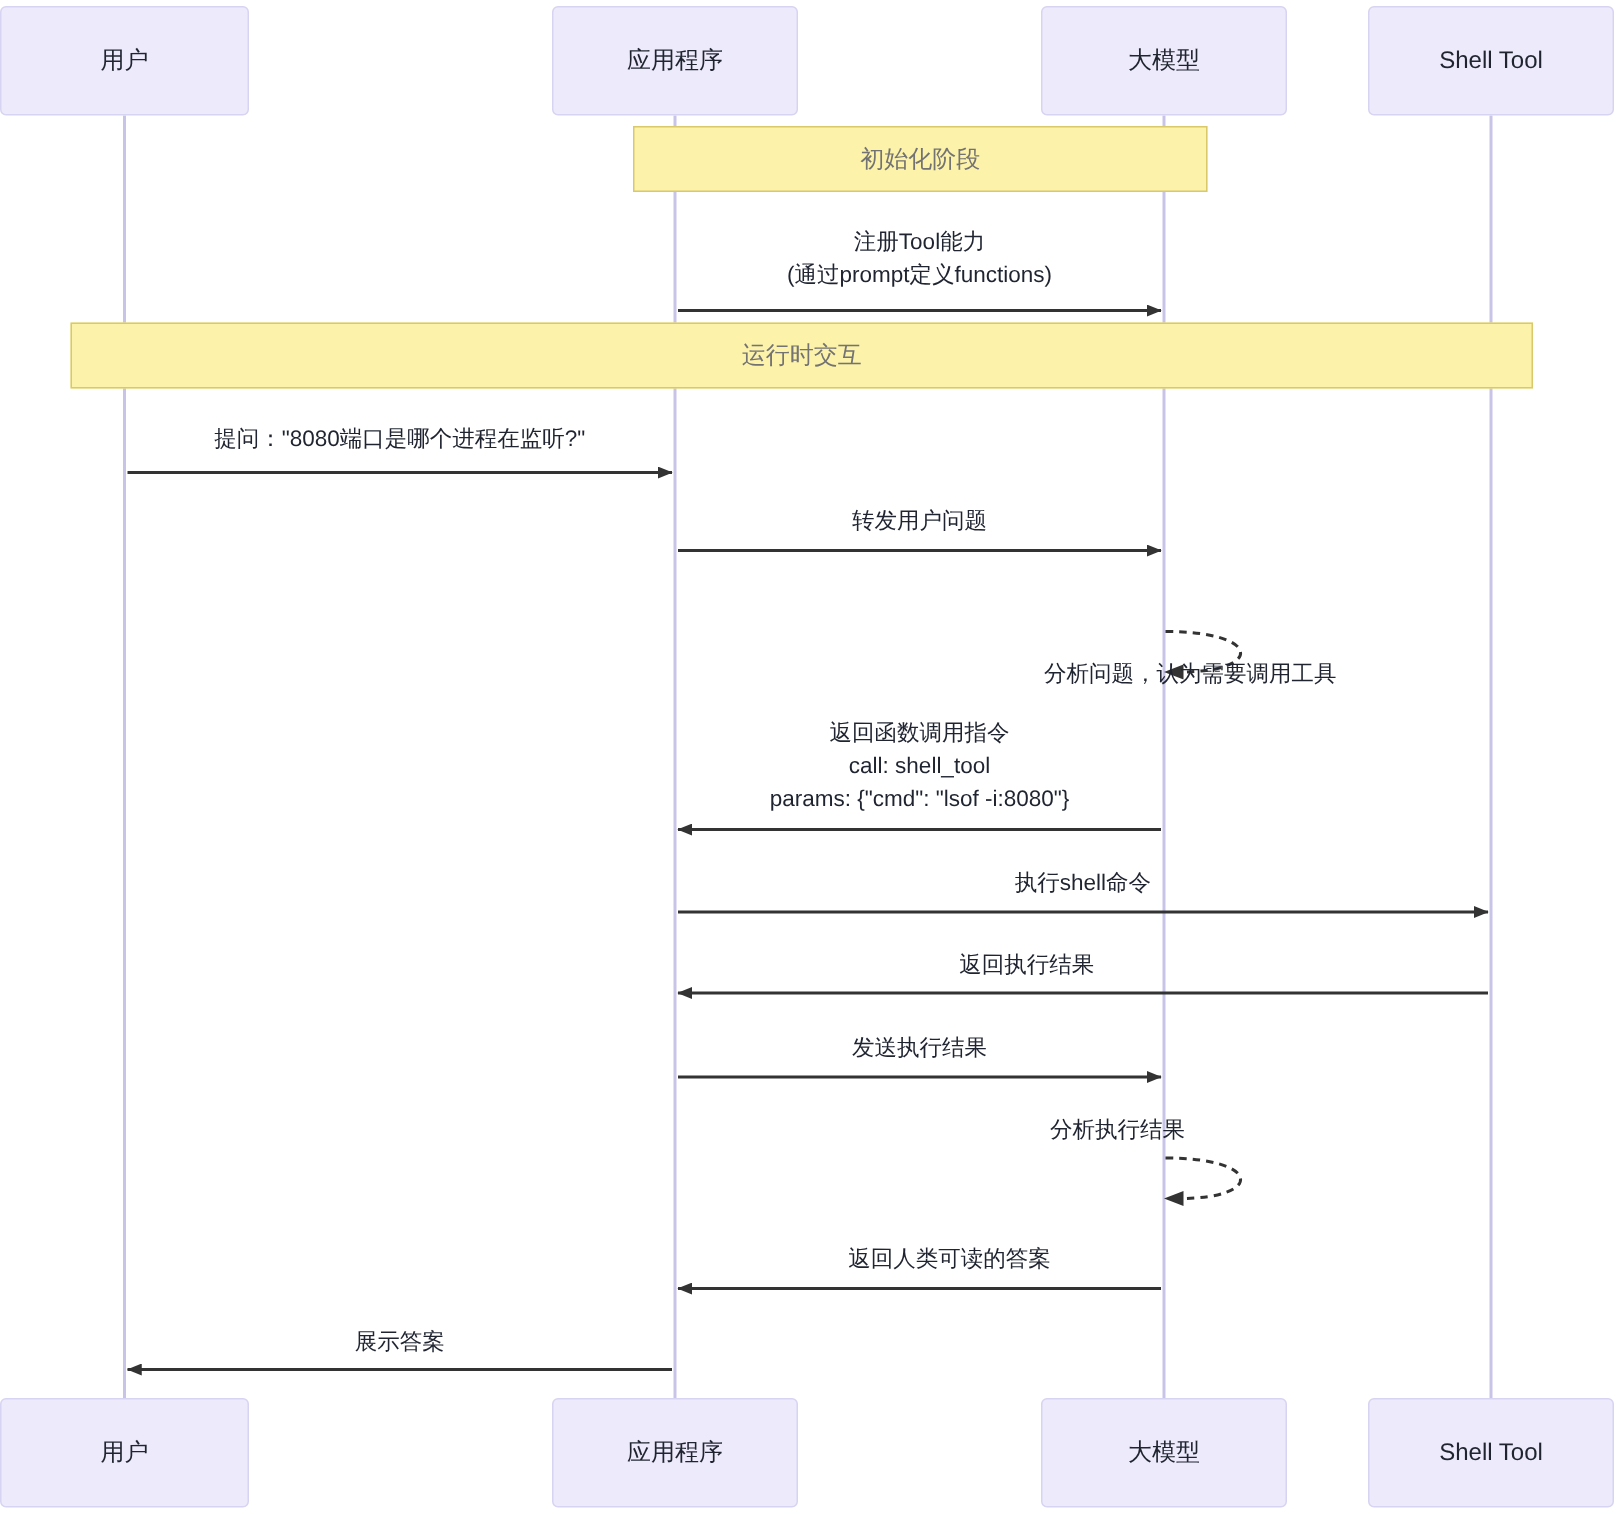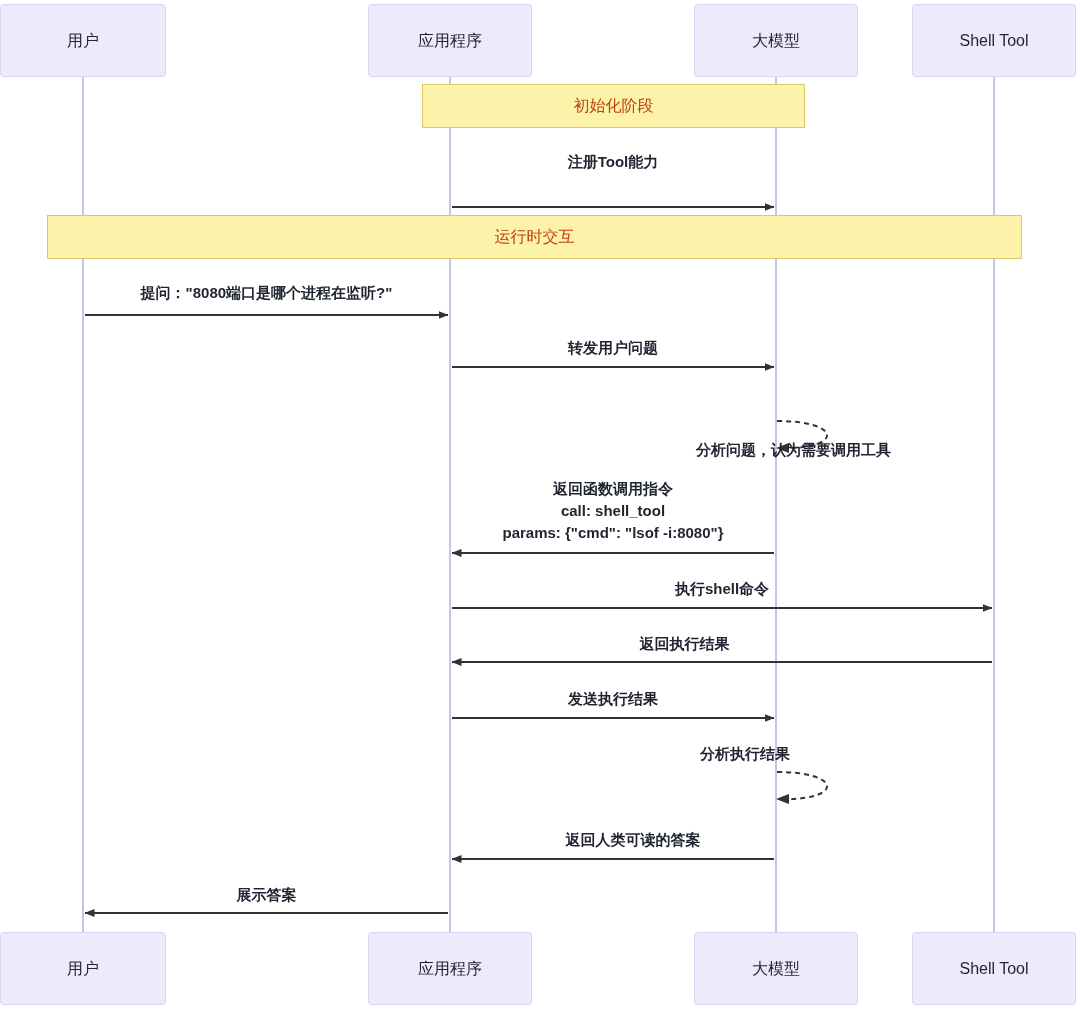--- a/index.html
+++ b/index.html
@@ -32,34 +32,33 @@
     text-align: center;
   }
   .phase-box {
     position: absolute;
     box-sizing: border-box;
     background: #FCF2AA;
     border: 1px solid #D9C96A;
     display: flex;
     align-items: center;
     justify-content: center;
-    color: #c2410c;
+    color: #737373;
     font-size: 16px;
     text-align: center;
   }
   .msg-label {
     position: absolute;
     box-sizing: border-box;
     color: #1f2430;
     font-size: 15px;
     line-height: 1.48;
     text-align: center;
     white-space: pre;
     pointer-events: none;
-    font-weight: bold;
   }
   svg.layer {
     position: absolute;
     left: 0;
     top: 0;
     width: 1080px;
     height: 1009px;
   }
   svg.layer.below { z-index: 0; }
   svg.layer.arrows { z-index: 2; }
@@ -120,21 +119,21 @@
       <line y1="608" y2="608" stroke="#333333" stroke-width="2" x1="452" x2="992" marker-end="url(#arrowhead-right)"></line>
       <line y1="662" y2="662" stroke="#333333" stroke-width="2" x1="992" x2="452" marker-end="url(#arrowhead-left)"></line>
       <line y1="718" y2="718" stroke="#333333" stroke-width="2" x1="452" x2="774" marker-end="url(#arrowhead-right)"></line>
       <path d="M777,772 C842,772 842,799 787,799" fill="none" stroke="#333333" stroke-width="2" stroke-dasharray="5,4"></path>
       <path d="M776,799 L789,794 L789,804 z" fill="#333333"></path>
       <line y1="859" y2="859" stroke="#333333" stroke-width="2" x1="774" x2="452" marker-end="url(#arrowhead-left)"></line>
       <line y1="913" y2="913" stroke="#333333" stroke-width="2" x1="448" x2="85" marker-end="url(#arrowhead-left)"></line>
     </svg>
 
   <div id="labels">
-      <div class="msg-label" style="top: 151px; left: 452px; width: 322px;"><div>注册Tool能力</div></div>
+      <div class="msg-label" style="top: 151px; left: 452px; width: 322px;"><div>注册Tool能力</div><div>(通过prompt定义functions)</div></div>
       <div class="msg-label" style="top: 282px; left: 85px; width: 363px;"><div>提问："8080端口是哪个进程在监听?"</div></div>
       <div class="msg-label" style="top: 337px; left: 452px; width: 322px;"><div>转发用户问题</div></div>
       <div class="msg-label" style="top: 392px; left: 696px; width: auto; text-align: left; margin-top: 47px;"><div>分析问题，认为需要调用工具</div></div>
       <div class="msg-label" style="top: 478px; left: 452px; width: 322px;"><div>返回函数调用指令</div><div>call: shell_tool</div><div>params: {"cmd": "lsof -i:8080"}</div></div>
       <div class="msg-label" style="top: 578px; left: 452px; width: 540px;"><div>执行shell命令</div></div>
       <div class="msg-label" style="top: 633px; left: 452px; width: 465px;"><div>返回执行结果</div></div>
       <div class="msg-label" style="top: 688px; left: 452px; width: 322px;"><div>发送执行结果</div></div>
       <div class="msg-label" style="top: 743px; left: 700px; width: auto; text-align: center;"><div>分析执行结果</div></div>
       <div class="msg-label" style="top: 829px; left: 452px; width: 322px; padding-left: 40px;"><div>返回人类可读的答案</div></div>
       <div class="msg-label" style="top: 884px; left: 85px; width: 363px; text-align: center;"><div>展示答案</div></div>

